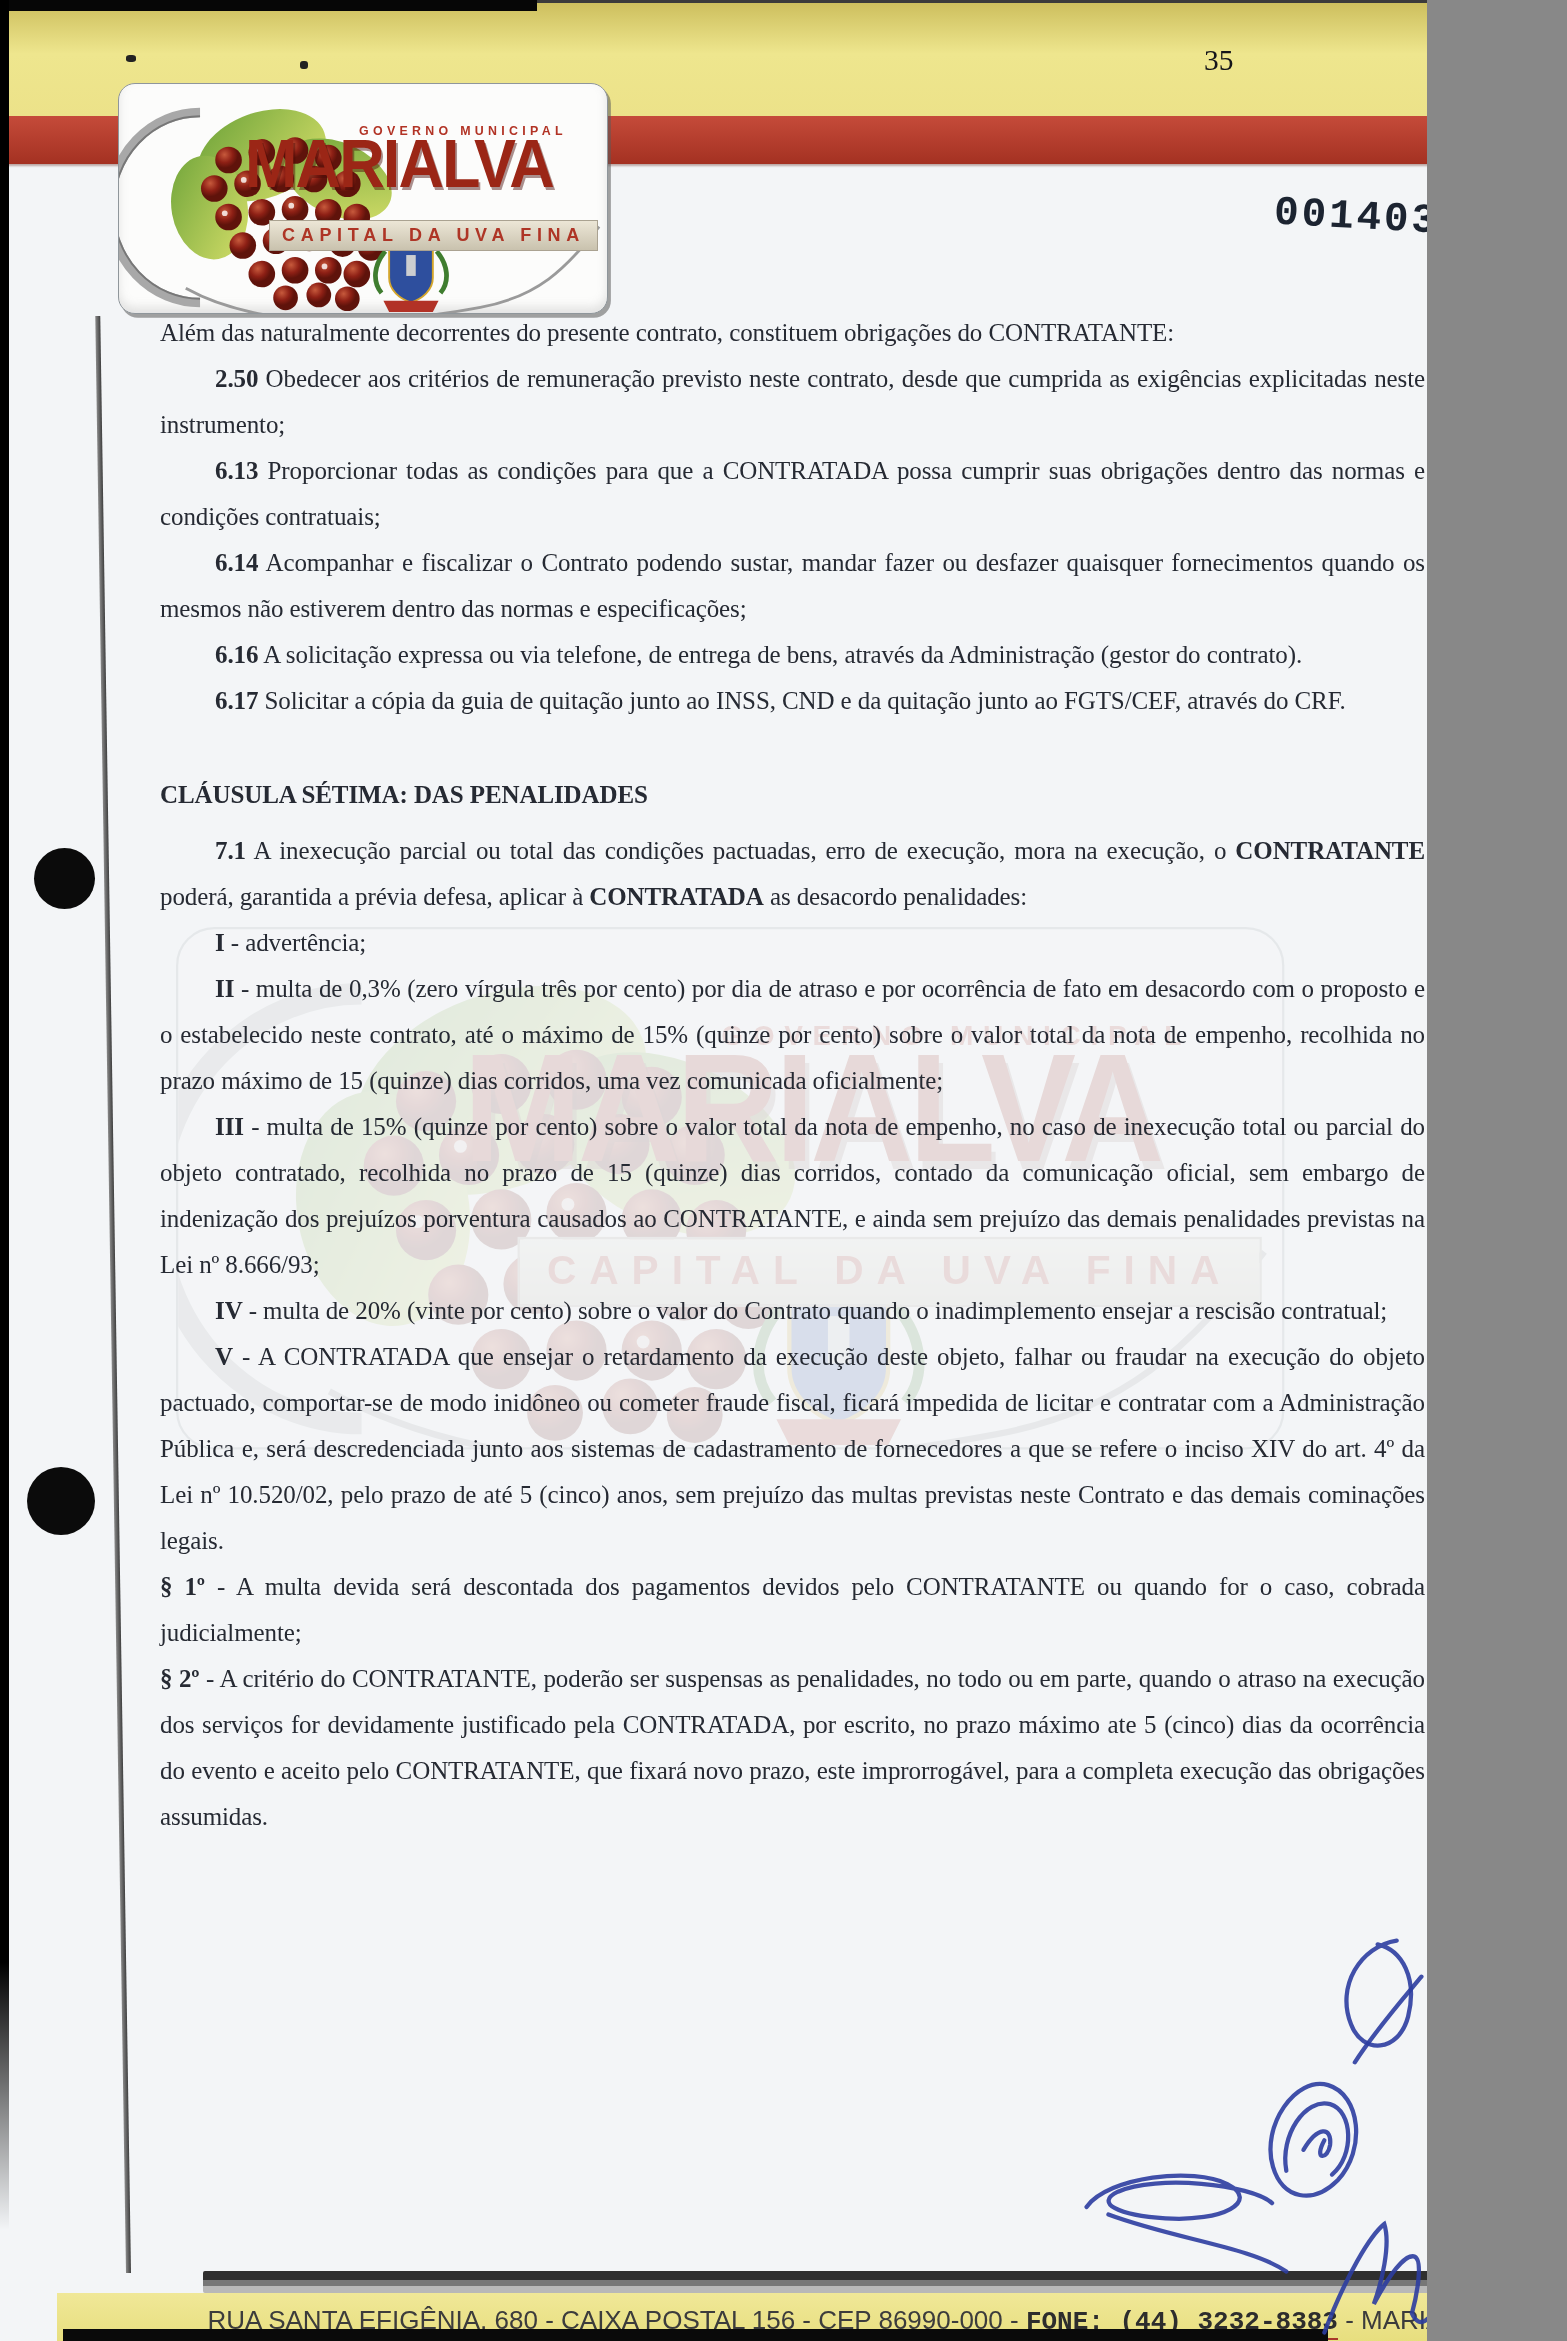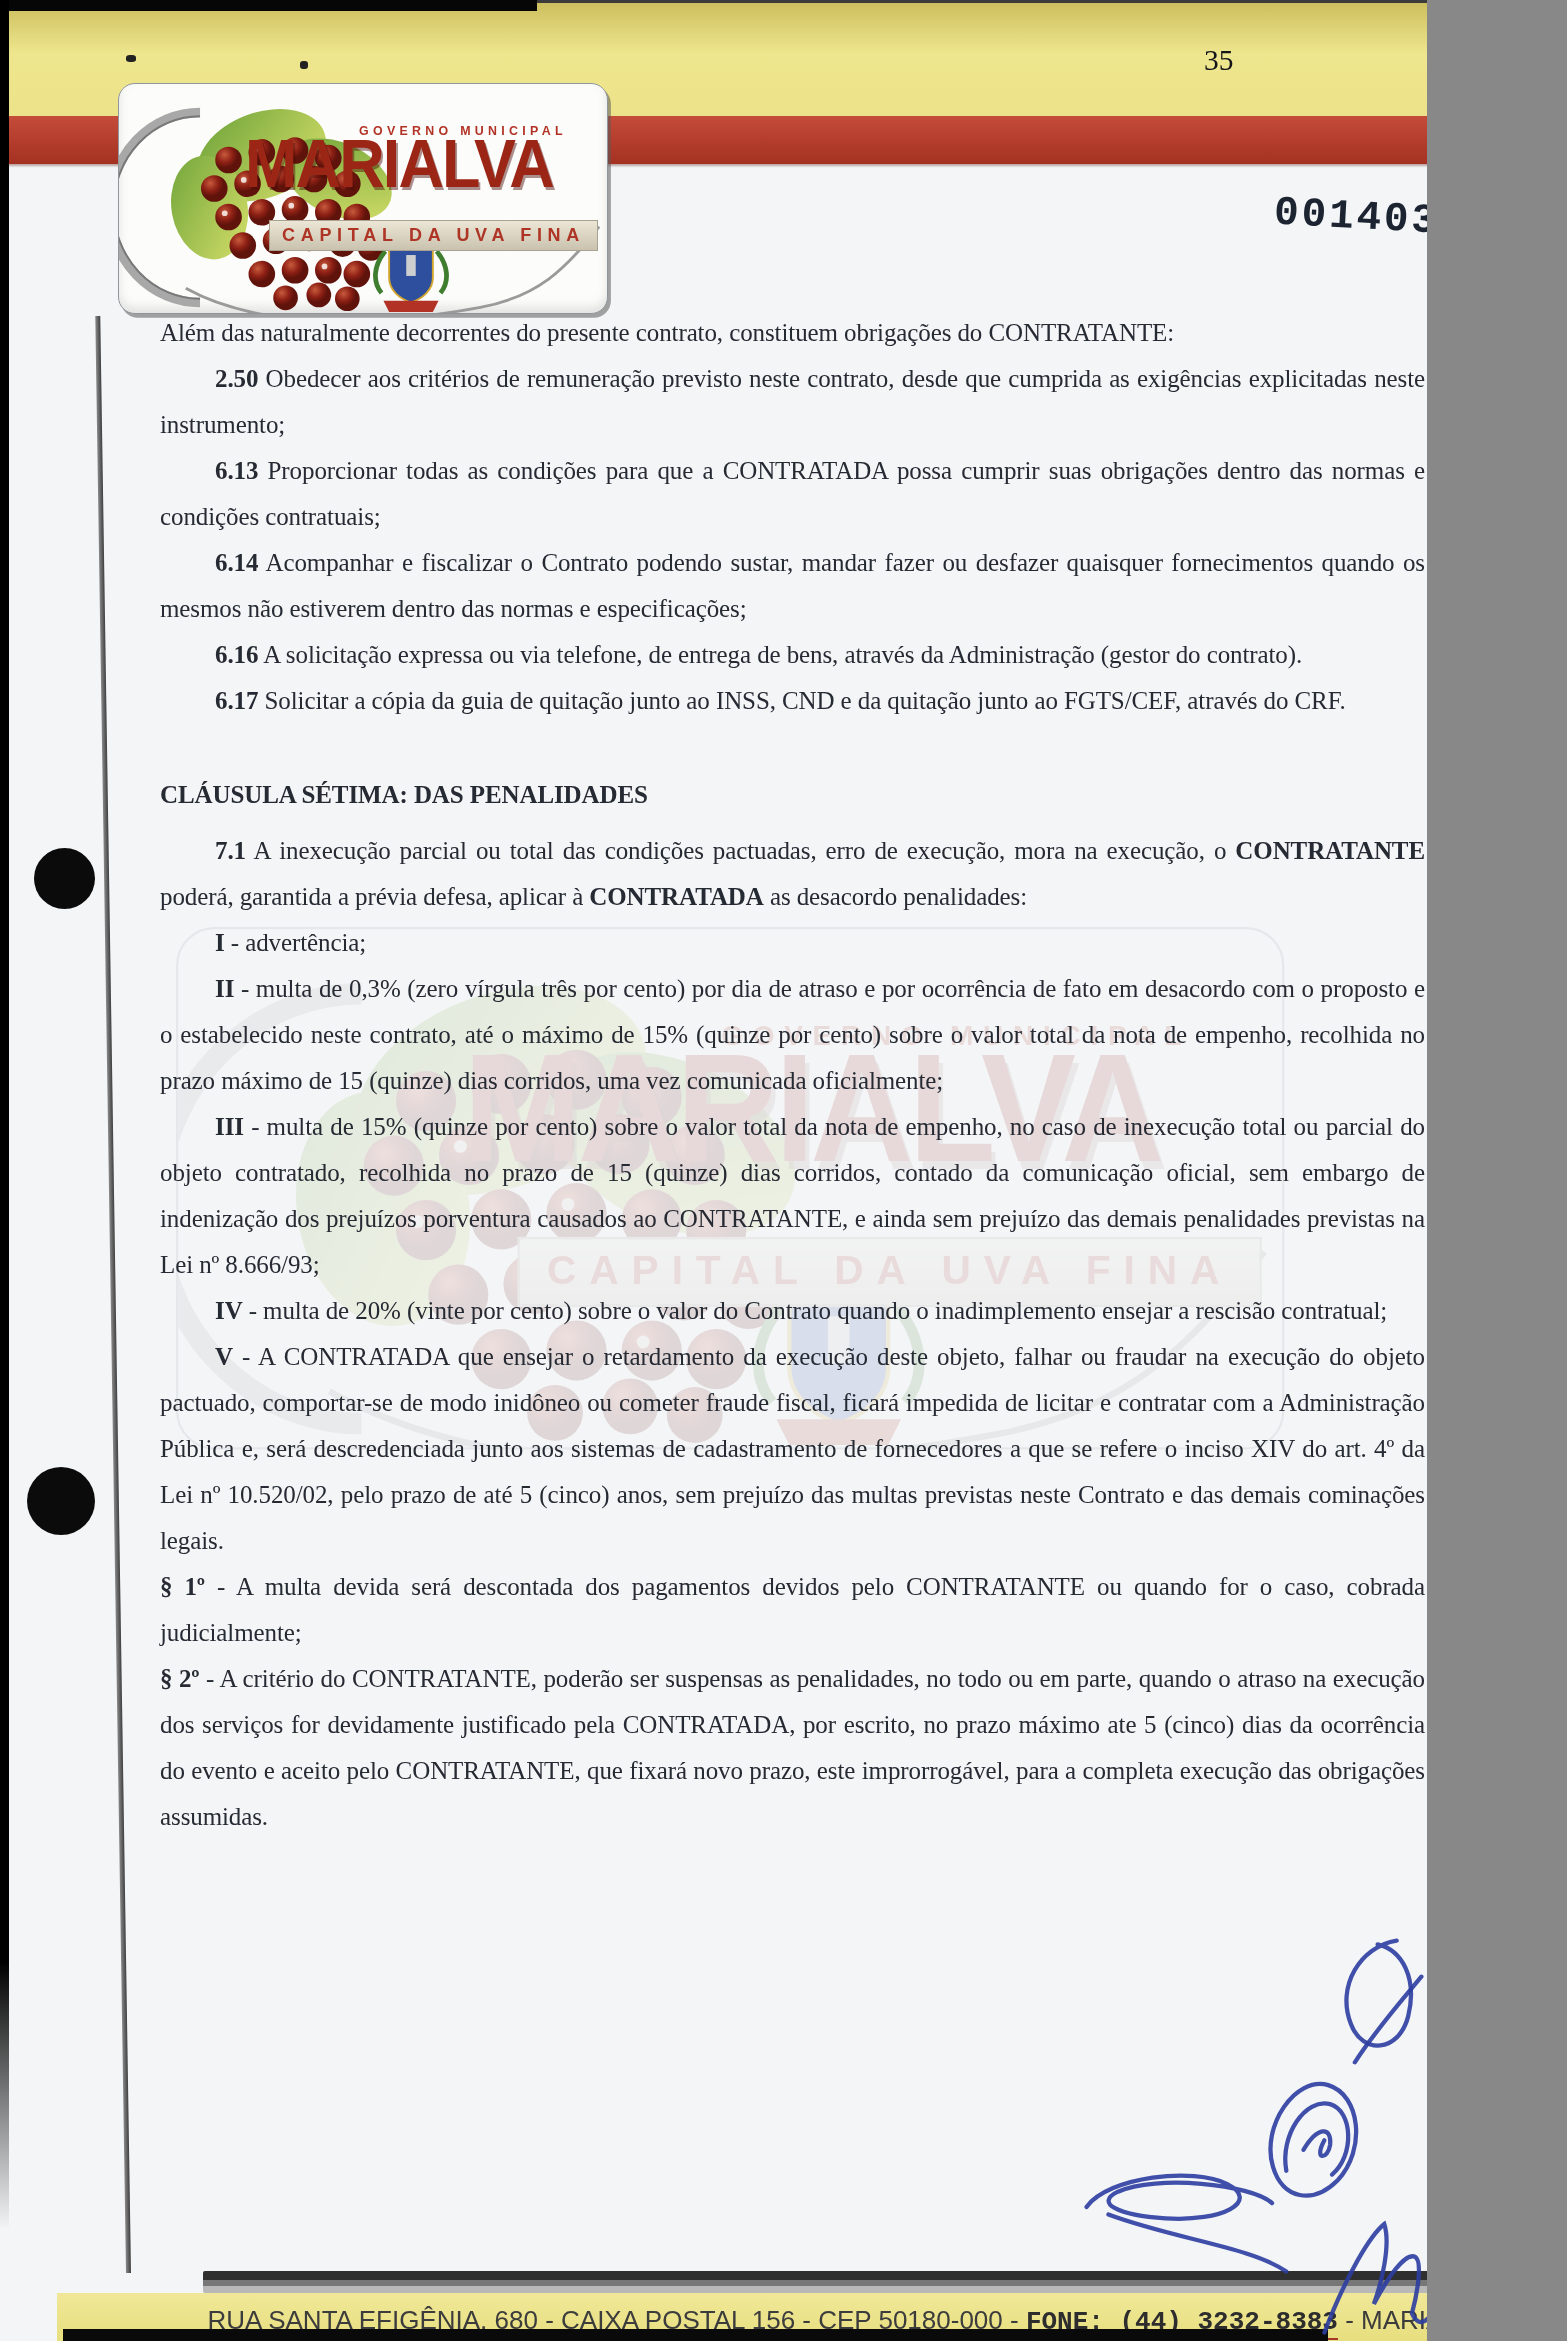--- a/index.html
+++ b/index.html
@@ -250,21 +250,21 @@
     <div class="city">MARIALVA</div>
     <div class="banner">CAPITAL DA UVA FINA</div>
   </div>
 
   <div class="hole hole1"></div>
   <div class="hole hole2"></div>
 
   <div class="footer-bar"></div>
   <div class="footer-band"></div>
   <div class="footer-text">
-    <span class="f-underline"><span>RUA SANTA EFIGÊNIA, 680 - CAIXA POSTAL 156 - CEP 50180-000 - </span><b>FONE: (44) 3232-8383</b></span><span> - MARIALVA - PR</span>
+    <span class="f-underline"><span>RUA SANTA EFIGÊNIA, 680 - CAIXA POSTAL 156 - CEP 86990-000 - </span><b>FONE: (44) 3232-8383</b></span><span> - MARIALVA - PR</span>
   </div>
   <div class="bottom-strip"></div>
 
   <svg class="signatures" width="531" height="430" viewBox="0 0 558 452">
     <g>
       <path class="sig" d="M378,30 C340,36 314,78 330,118 C342,150 380,148 390,110 C400,70 384,40 358,34"></path>
       <path class="sig" d="M334,158 C356,124 384,92 404,68"></path>
     </g>
     <g>
       <path class="sig" d="M248,268 C235,225 272,172 306,182 C340,192 346,250 316,282 C290,308 258,302 248,268 Z"></path>

